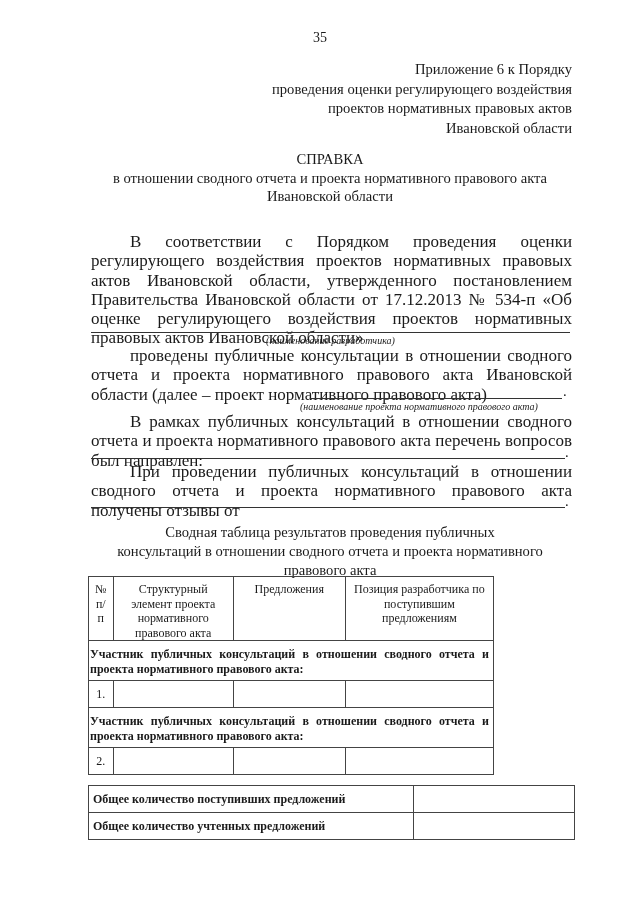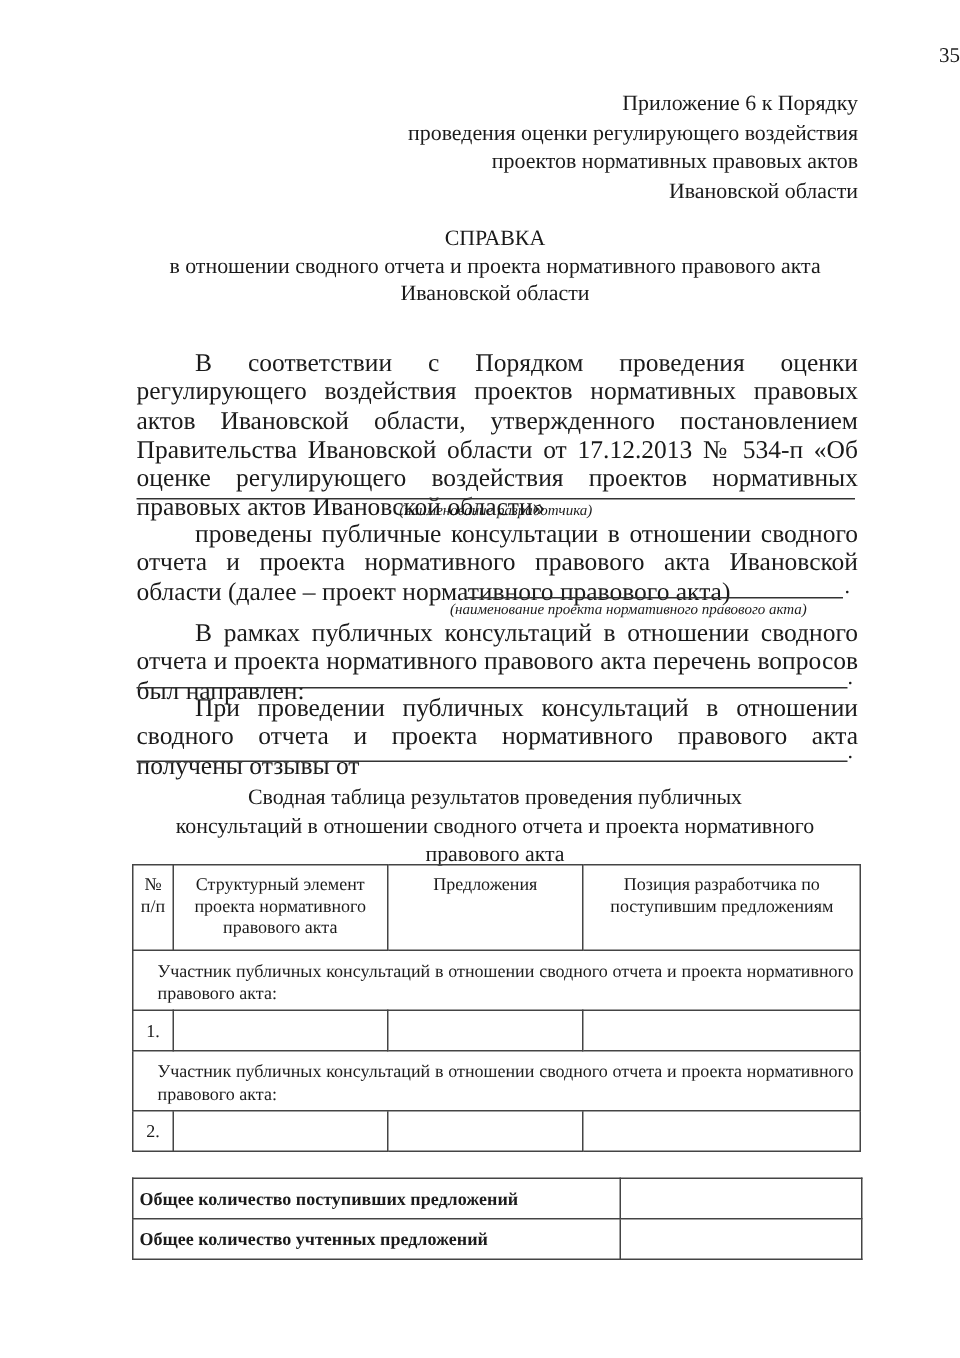--- a/index.html
+++ b/index.html
@@ -1,31 +1,31 @@
 <!DOCTYPE html>
 <html><head>
 <meta charset="utf-8">
 <style>
   html, body { margin: 0; padding: 0; background: #ffffff; }
   body { width: 640px; height: 905px; position: relative; overflow: hidden;
          font-family: "Liberation Serif", "DejaVu Serif", serif; color: #1a1a1a; }
   .abs { position: absolute; }
-  .pgnum { left: 0; width: 640px; top: 30px; text-align: right; font-size: 14px; }
+  .pgnum { left: 0; width: 640px; top: 30px; text-align: center; font-size: 14px; }
   .appendix { right: 68px; top: 60px; text-align: right; font-size: 14.6px; line-height: 19.5px; }
   .title-block { left: 80px; width: 500px; top: 150px; text-align: center; font-size: 14.6px; line-height: 18.5px; }
   .para { left: 91px; width: 481px; font-size: 17px; line-height: 19.3px; text-align: justify; }
   .indent { text-indent: 39px; }
   .line { height: 1px; background: #333; }
   .caption { font-size: 10px; text-align: center; font-style: italic; }
   .tbl-title { left: 80px; width: 500px; top: 523px; text-align: center; font-size: 14.6px; line-height: 19px; }
   table { border-collapse: collapse; position: absolute; }
   td { border: 1px solid #444; padding: 0 4px; vertical-align: top; font-size: 12px; line-height: 14.5px; }
-  .main-tbl { left: 88px; top: 576px; width: 486px; }
+  .main-tbl { left: 88px; top: 576px; width: 406px; }
   .main-tbl td.hdr { text-align: center; padding-top: 5px; height: 51px; }
-  .main-tbl td.participant { text-align: justify; text-align-last: left; padding: 6px 4px 3px 16px; height: 30px; }
+  .main-tbl td.participant { text-align: justify; text-align-last: left; padding: 6px 4px 3px 1px; height: 30px; font-weight: bold; }
   .main-tbl td.num { text-align: center; padding-top: 6px; height: 20px; }
   .sum-tbl { left: 88px; top: 785px; width: 487px; font-weight: bold; }
   .sum-tbl td { font-size: 12px; height: 26px; vertical-align: middle; padding: 0 4px; }
 </style>
 </head>
 <body>
 
 <div class="abs pgnum">35</div>
 
 <div class="abs appendix">

